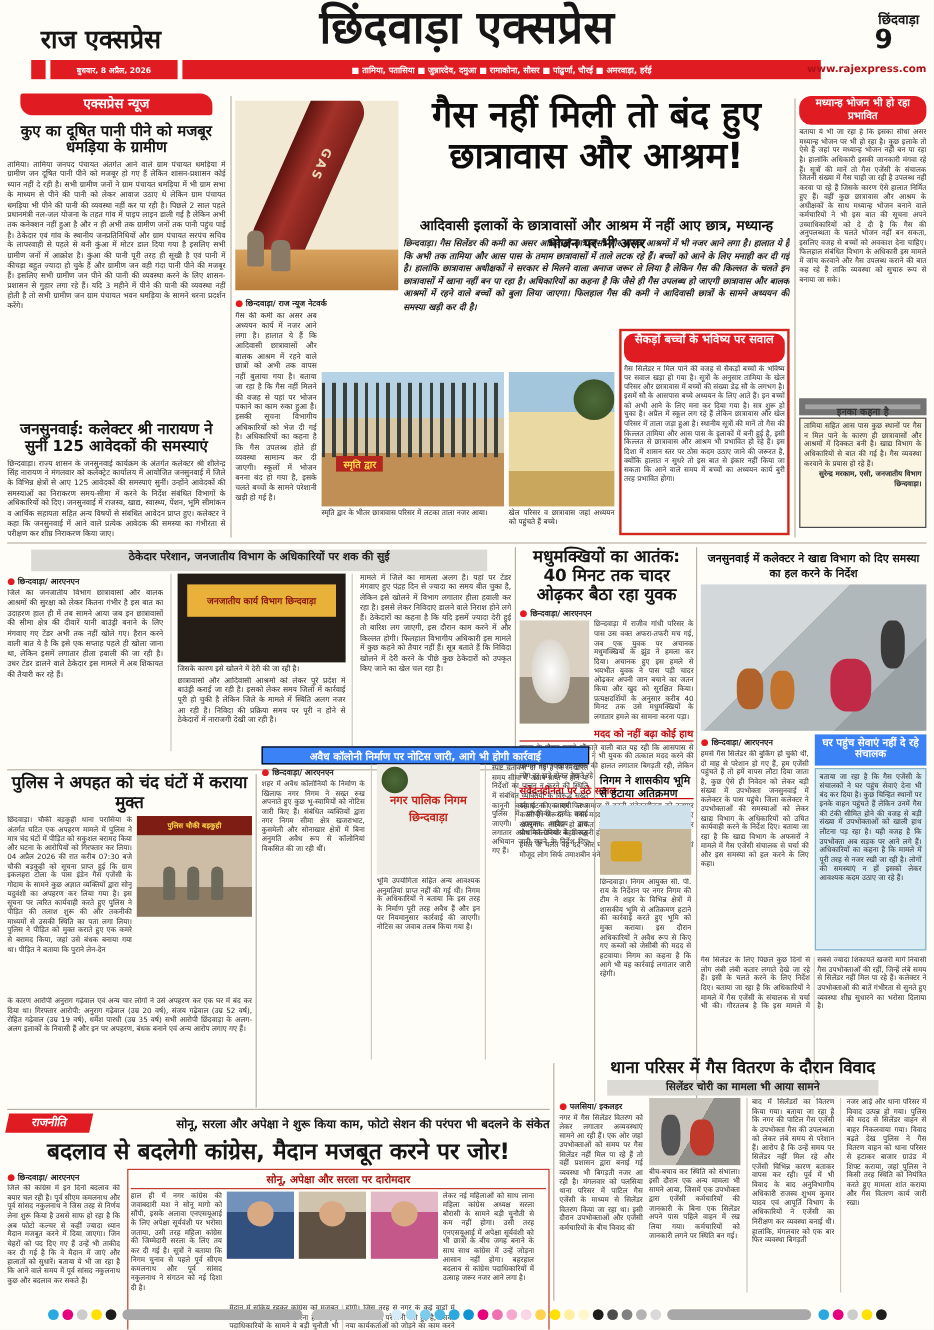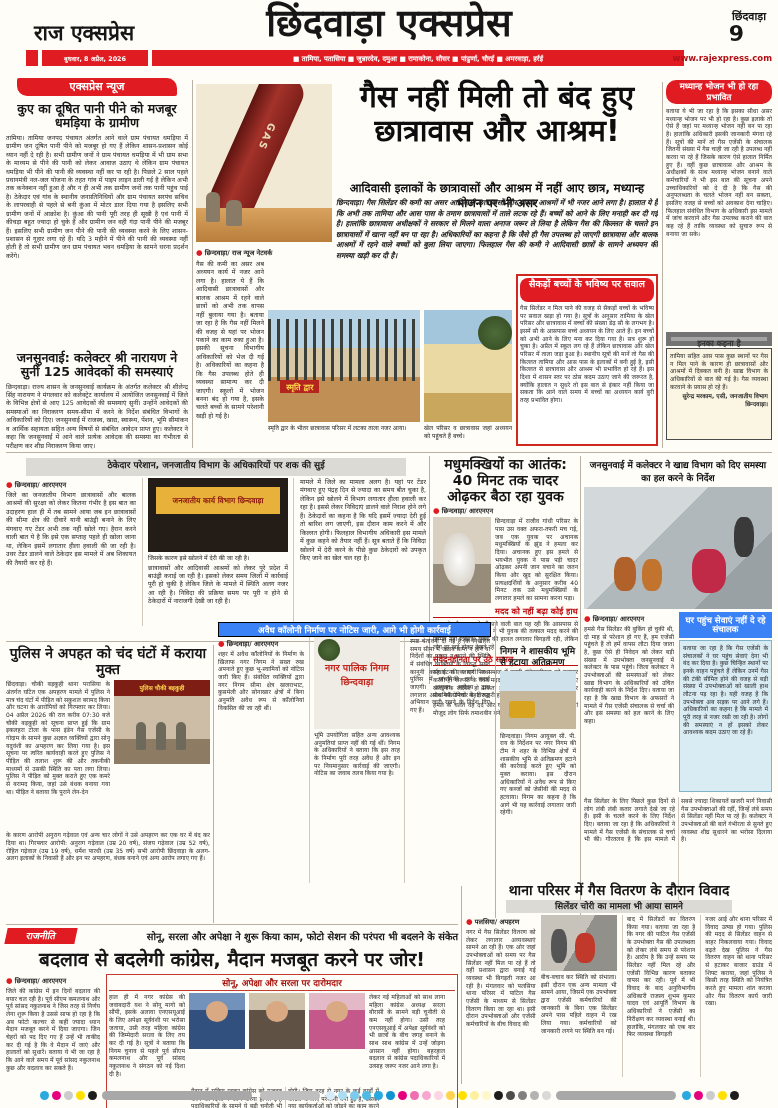--- a/index.html
+++ b/index.html
@@ -279,21 +279,21 @@
       </div>
     </div>
   </div>
 
   <div class="vline" style="left:461px;top:886px;height:198px"></div>
   <div class="sec" style="left:466px;top:882px;width:306px;height:202px">
     <div class="h-md">थाना परिसर में गैस वितरण के दौरान विवाद</div>
     <div class="grayhead" style="height:13px;font-size:8.8px;line-height:13px;margin:2px 40px">सिलेंडर चोरी का मामला भी आया सामने</div>
     <div style="display:flex;gap:5px;margin-top:2px">
       <div style="width:70px">
-        <div class="byline"><span class="bdot">●</span> <span>पलसिया/ अपहरण</span></div>
+        <div class="byline"><span class="bdot">●</span> <span>पलसिया/ इकलहर</span></div>
         <div class="tiny" style="height:148px;overflow:hidden">नगर में गैस सिलेंडर वितरण को लेकर लगातार अव्यवस्थाएं सामने आ रही हैं। एक ओर जहां उपभोक्ताओं को समय पर गैस सिलेंडर नहीं मिल पा रहे हैं तो वहीं प्रशासन द्वारा बनाई गई व्यवस्था भी बिगड़ती नजर आ रही है। मंगलवार को पलसिया थाना परिसर में पाटिल गैस एजेंसी के माध्यम से सिलेंडर वितरण किया जा रहा था। इसी दौरान उपभोक्ताओं और एजेंसी कर्मचारियों के बीच विवाद की</div>
       </div>
       <div style="width:76px">
         <div class="photo thanaphoto" style="width:76px;height:56px">
           <div class="blob" style="left:34px;top:18px;width:20px;height:30px;background:#c0392b"></div>
           <div class="blob" style="left:10px;top:14px;width:16px;height:34px;background:#555"></div>
         </div>
         <div class="tiny" style="margin-top:2px;height:102px;overflow:hidden">बीच-बचाव कर स्थिति को संभाला। इसी दौरान एक अन्य मामला भी सामने आया, जिसमें एक उपभोक्ता द्वारा एजेंसी कर्मचारियों की जानकारी के बिना एक सिलेंडर अपने पास पहिले वाहन में रख लिया गया। कर्मचारियों को जानकारी लगने पर स्थिति बन गई।</div>
       </div>
       <div class="tiny" style="width:74px;height:162px;overflow:hidden;border-left:1px solid #cfc9bd;padding-left:4px">बाद में सिलेंडरों का वितरण किया गया। बताया जा रहा है कि नगर की पाटिल गैस एजेंसी के उपभोक्ता गैस की उपलब्धता को लेकर लंबे समय से परेशान हैं। आरोप है कि उन्हें समय पर सिलेंडर नहीं मिल रहे और एजेंसी विभिन्न कारण बताकर वापस कर रही। पूर्व में भी विवाद के बाद अनुविभागीय अधिकारी राजस्व शुभम कुमार यादव एवं आपूर्ति विभाग के अधिकारियों ने एजेंसी का निरीक्षण कर व्यवस्था बनाई थी। हालांकि, मंगलवार को एक बार फिर व्यवस्था बिगड़ती</div>

